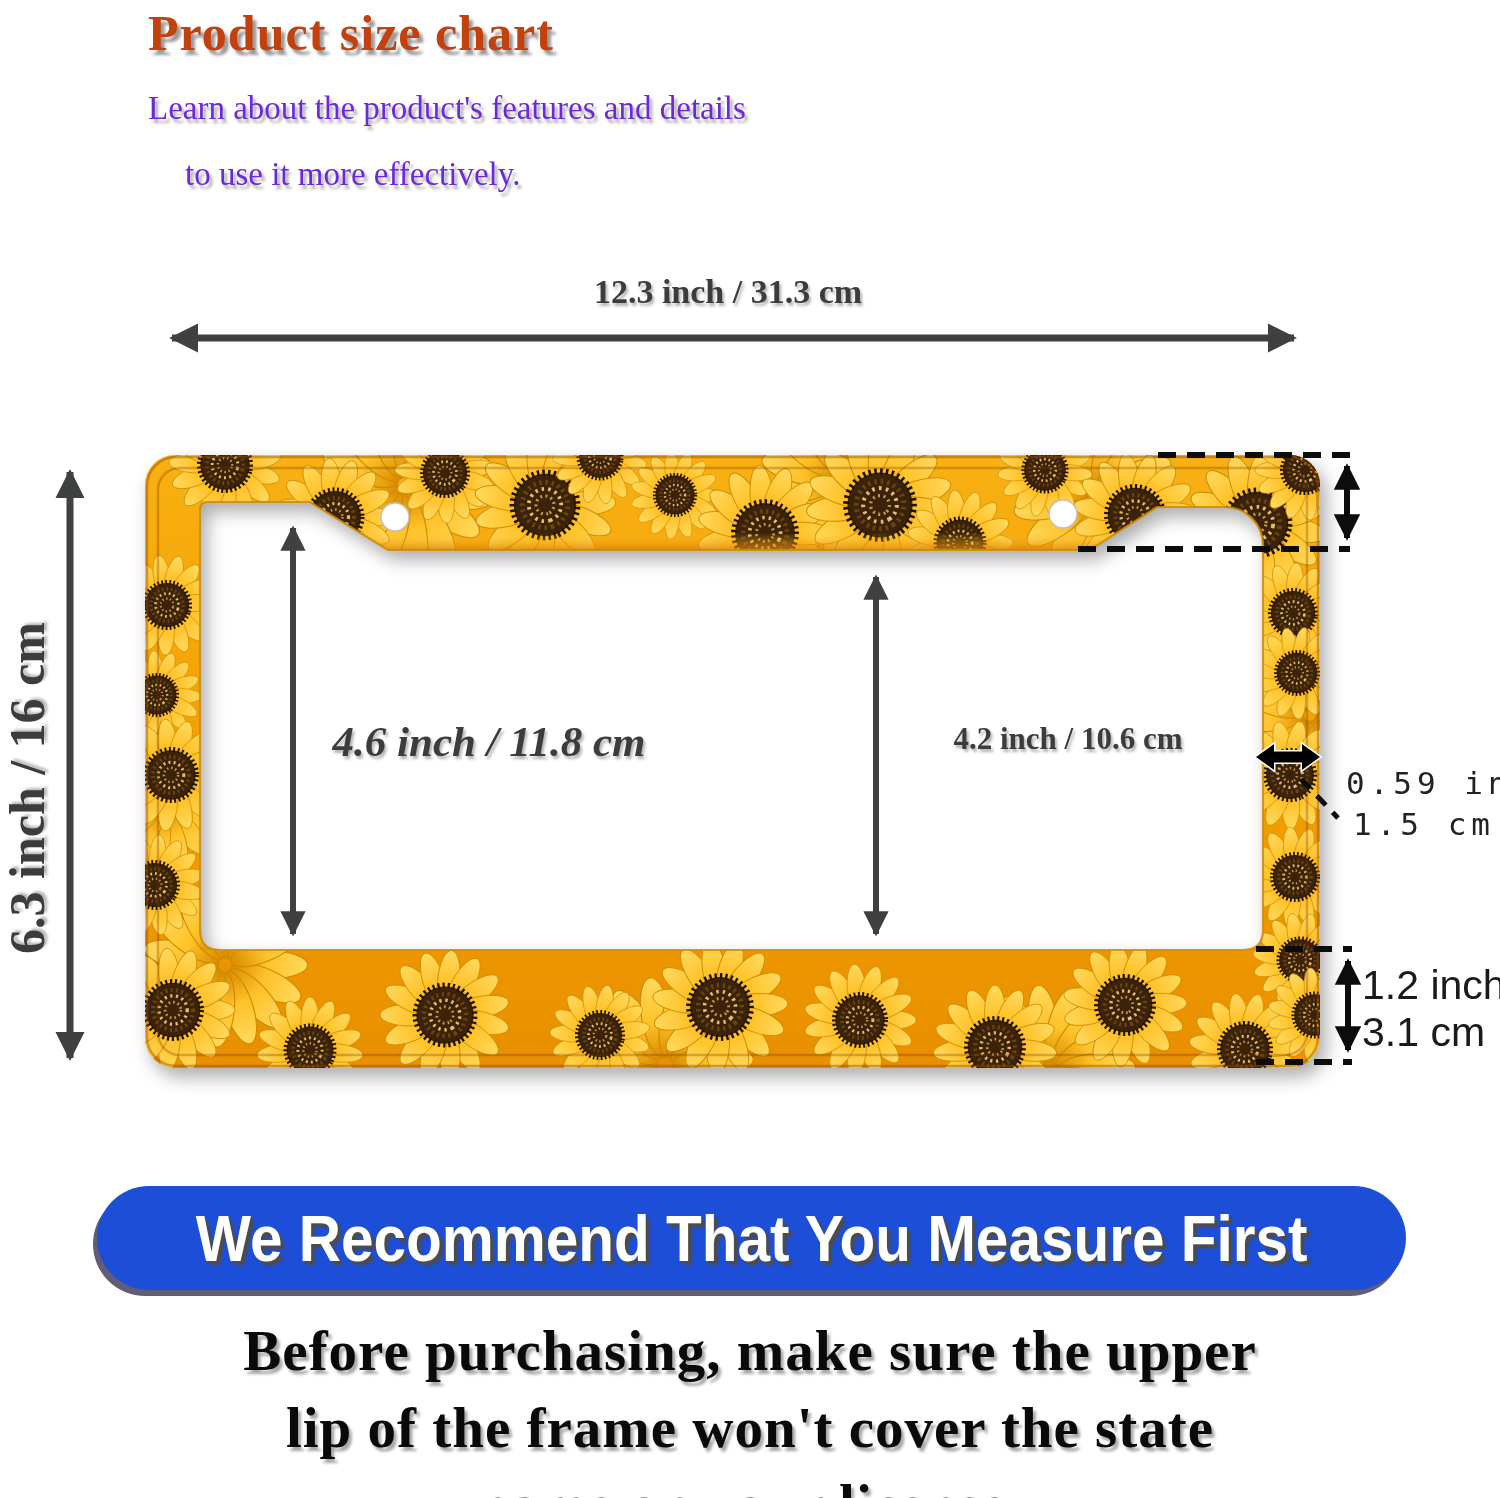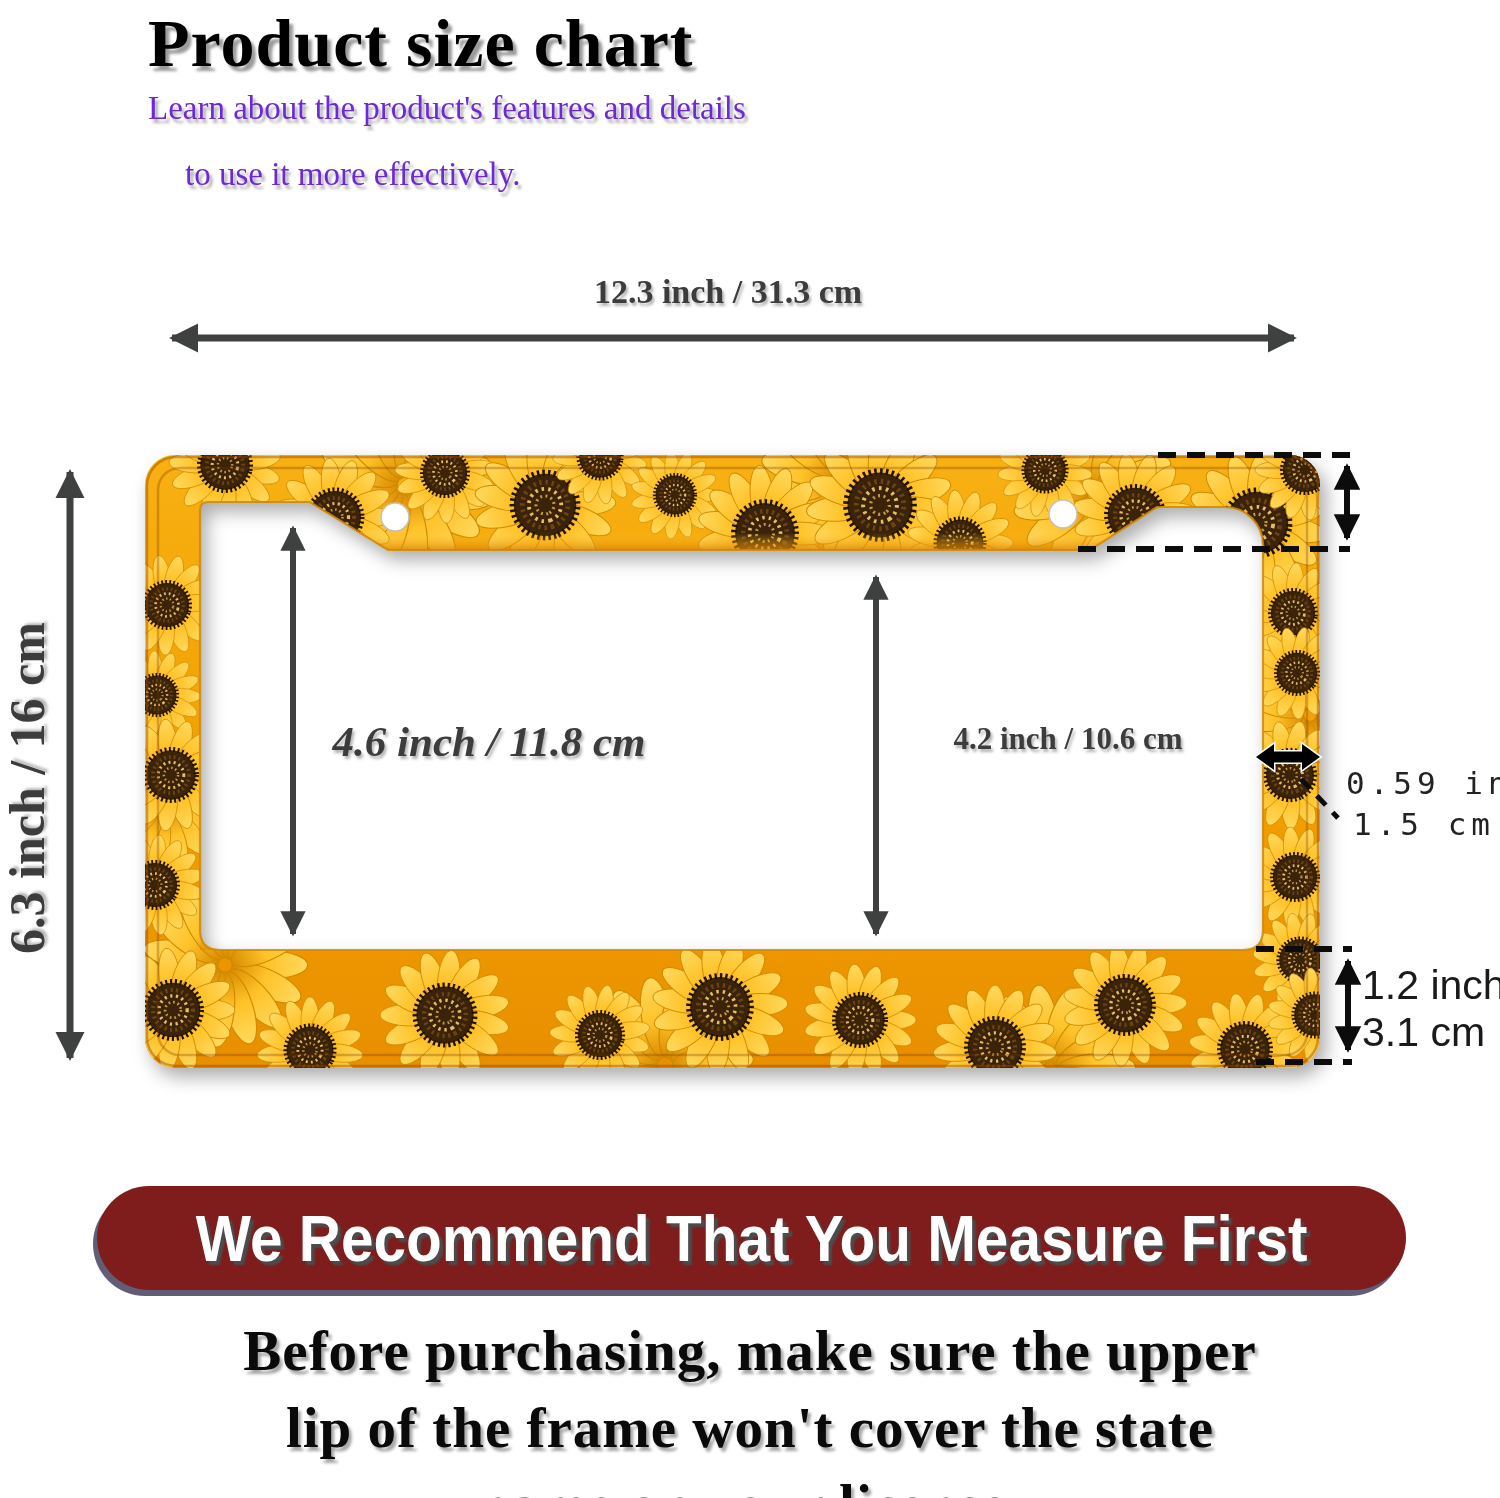--- a/index.html
+++ b/index.html
@@ -2,21 +2,21 @@
 <html><head>
 <meta charset="utf-8">
 <style>
   html,body{margin:0;padding:0;background:#ffffff;}
   #canvas{position:relative;width:1500px;height:1498px;background:#ffffff;overflow:hidden;
           font-family:"Liberation Serif", serif;}
 
   .abs{position:absolute;}
 
   
-  .title{left:148px;top:4px;font-size:68px;font-weight:700;color:#000000;
+  .title{left:148px;top:4px;font-size:50px;font-weight:700;color:#c2410c;
          letter-spacing:1px;white-space:nowrap;
          text-shadow:4px 5px 3px #9b9b9b;}
   .subtitle{left:148px;font-size:33px;font-weight:400;color:#6d28d9;white-space:nowrap;
             text-shadow:3px 4px 3px #ababab;}
   .sub1{top:90px;} .sub2{top:156px;margin-left:37px;}
 
   
   .dimserif{font-weight:700;color:#3c3c3c;white-space:nowrap;
             text-shadow:2px 3px 3px #b3b3b3;}
   .dim-top{left:728px;top:292px;font-size:34px;transform:translate(-50%,-50%);}
@@ -201,21 +201,21 @@
 
   <div class="abs annsans ann-059">
     <div>0.59 inch</div>
     <div class="l2">1.5 cm</div>
   </div>
   <div class="abs annsans ann-12">
     <div>1.2 inch</div>
     <div>3.1 cm</div>
   </div>
 
-  <div class="abs banner" style="background: #7f1d1d;">
+  <div class="abs banner" style="background: #1d4ed8;">
     <span class="banner-text">We Recommend That You Measure First</span>
   </div>
 
   <div class="abs footer">
     <div>Before purchasing, make sure the upper</div>
     <div>lip of the frame won't cover the state</div>
     <div>name on your license.</div>
   </div>
 
 </div>

